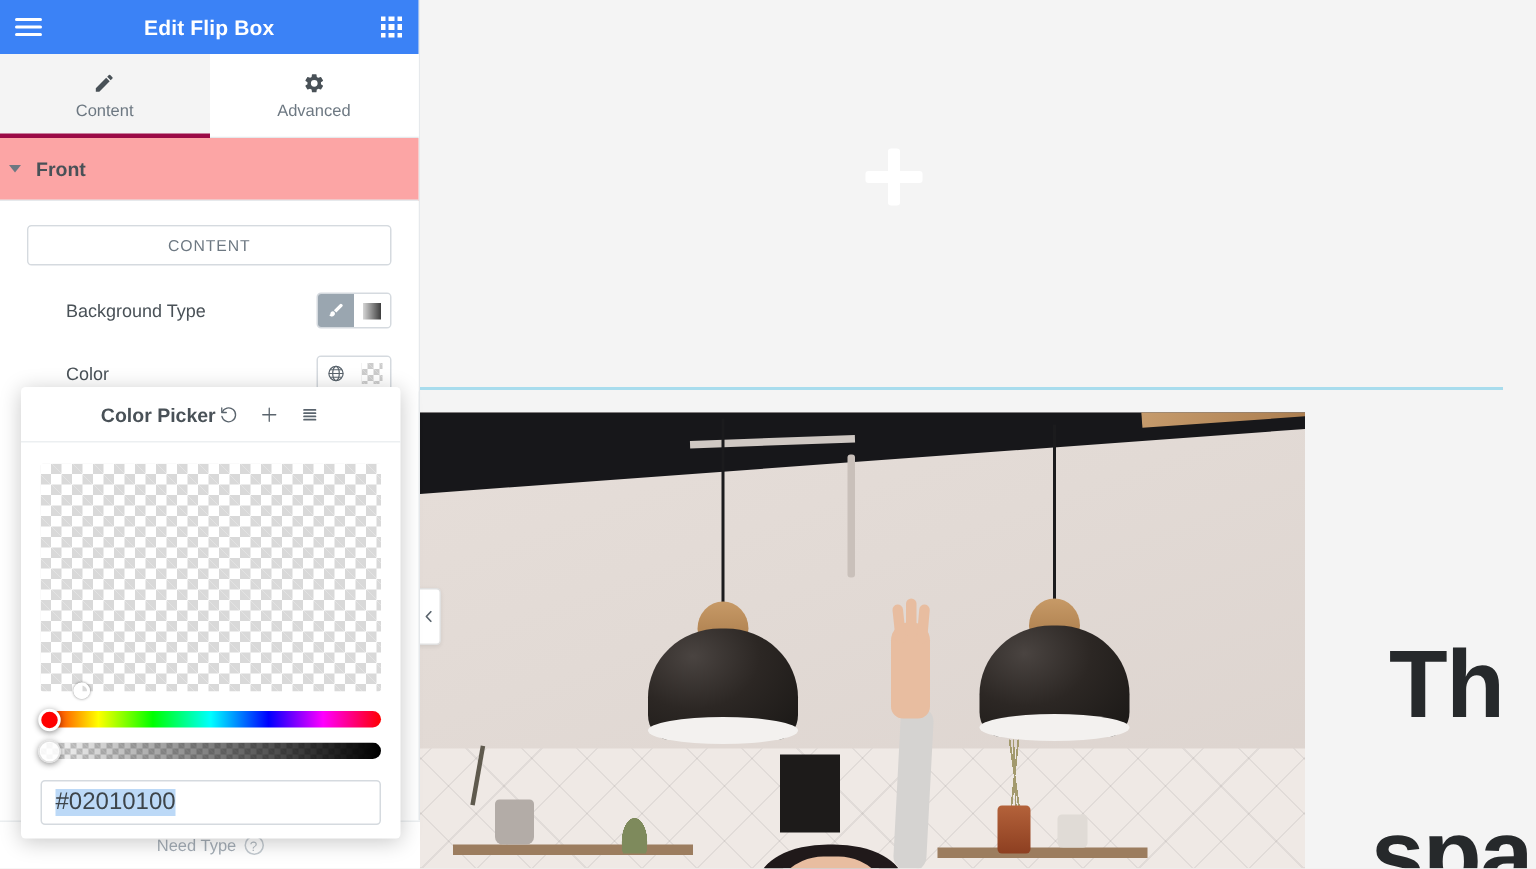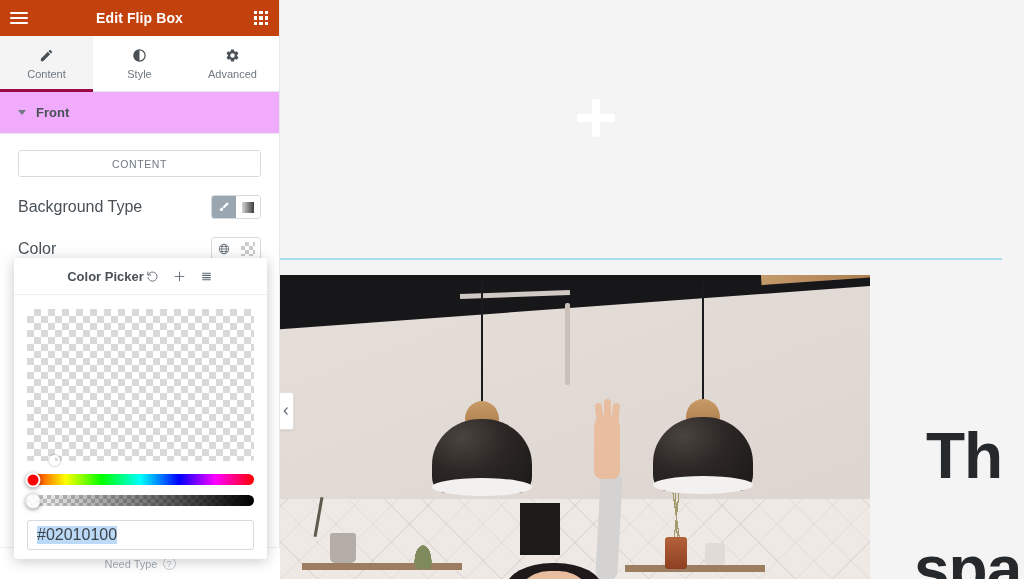--- a/index.html
+++ b/index.html
@@ -193,21 +193,21 @@
 
   
   #panel {
     position: absolute; left: 0; top: 0;
     width: 280px; height: 579px;
     background: #ffffff;
     border-right: 1px solid #e6e9ec;
     z-index: 10;
   }
   #panel-header {
-    position: relative; height: 36px; background: #c2410c;
+    position: relative; height: 36px; background: #3b82f6;
     display: flex; align-items: center; justify-content: center;
   }
   #panel-header .title {
     color: #ffffff; font-size: 14px; font-weight: bold; letter-spacing: .1px;
   }
   #menu-burger {
     position: absolute; left: 10px; top: 10px; width: 18px; height: 16px;
     cursor: pointer;
   }
   #menu-burger i {
@@ -237,23 +237,23 @@
   .ptab .lbl { font-size: 11px; color: #6d7882; }
   .ptab.active { background: #f4f4f4; }
   .ptab.active::after {
     content: ""; position: absolute; left: 0; right: 0; bottom: -1px;
     height: 3px; background: #9b0a46;
   }
   .ptab svg { width: 15px; height: 15px; fill: #495157; }
 
   #section-front {
     display: flex; align-items: center; gap: 10px;
-    height: 42px; padding: 0 18px;
+    height: 42px; padding: 0 6px;
     border-bottom: 1px solid #e6e9ec;
-    cursor: pointer; background: #f0abfc;
+    cursor: pointer; background: #fca5a5;
   }
   #section-front .caret {
     width: 0; height: 0; border-left: 4px solid transparent;
     border-right: 4px solid transparent; border-top: 5px solid #6d7882;
   }
   #section-front .name { font-size: 13px; font-weight: bold; color: #495157; }
 
   #panel-body { padding: 16px 18px 0 18px; background: #ffffff; }
 
   #ctrl-tabs {
@@ -264,21 +264,21 @@
     flex: 1; display: flex; align-items: center; justify-content: center;
     font-size: 10.5px; letter-spacing: .6px; color: #6d7882;
     background: #ffffff; cursor: pointer;
   }
   #ctrl-tabs .ct.active { background: #9aa6b0; color: #ffffff; }
 
   .row {
     display: flex; align-items: center; justify-content: space-between;
     margin-top: 18px;
   }
-  .row .rlabel { font-size: 16px; color: #495157; }
+  .row .rlabel { font-size: 12px; color: #495157; margin-left: 26px; }
   .choices {
     display: flex; border: 1px solid #d5dadf; border-radius: 3px; overflow: hidden;
   }
   .choices .ch {
     width: 24px; height: 22px; display: flex; align-items: center; justify-content: center;
     background: #ffffff; cursor: pointer;
   }
   .choices .ch.active { background: #9aa6b0; }
   .choices .ch svg { width: 12px; height: 12px; }
   .grad-swatch {
@@ -472,26 +472,20 @@
 
     <div id="panel-tabs">
       <div class="ptab active">
         <svg viewBox="0 0 24 24">
           <path d="M3 17.25V21h3.75L17.81 9.94l-3.75-3.75L3 17.25zM20.71 7.04a1 1 0 0 0 0-1.41l-2.34-2.34a1 1 0 0 0-1.41 0l-1.83 1.83 3.75 3.75 1.83-1.83z"></path>
         </svg>
         <div class="lbl">Content</div>
       </div>
       <div class="ptab">
         <svg viewBox="0 0 24 24">
-          <path d="M12 2a10 10 0 1 0 0 20 10 10 0 0 0 0-20zm0 18V4a8 8 0 0 1 0 16z"></path>
-        </svg>
-        <div class="lbl">Style</div>
-      </div>
-      <div class="ptab">
-        <svg viewBox="0 0 24 24">
           <path d="M19.14 12.94a7.07 7.07 0 0 0 0-1.88l2.03-1.58a.5.5 0 0 0 .12-.64l-1.92-3.32a.5.5 0 0 0-.61-.22l-2.39.96a7.2 7.2 0 0 0-1.63-.94l-.36-2.54a.5.5 0 0 0-.5-.42h-3.84a.5.5 0 0 0-.5.42l-.36 2.54c-.59.24-1.13.56-1.63.94l-2.39-.96a.5.5 0 0 0-.61.22L2.63 8.84a.5.5 0 0 0 .12.64l2.03 1.58a7.07 7.07 0 0 0 0 1.88l-2.03 1.58a.5.5 0 0 0-.12.64l1.92 3.32c.13.23.4.32.61.22l2.39-.96c.5.38 1.04.7 1.63.94l.36 2.54c.04.24.25.42.5.42h3.84c.25 0 .46-.18.5-.42l.36-2.54c.59-.24 1.13-.56 1.63-.94l2.39.96c.22.1.48 0 .61-.22l1.92-3.32a.5.5 0 0 0-.12-.64l-2.03-1.58zM12 15.6A3.6 3.6 0 1 1 12 8.4a3.6 3.6 0 0 1 0 7.2z"></path>
         </svg>
         <div class="lbl">Advanced</div>
       </div>
     </div>
 
     <div id="section-front">
       <span class="caret"></span>
       <span class="name">Front</span>
     </div>

